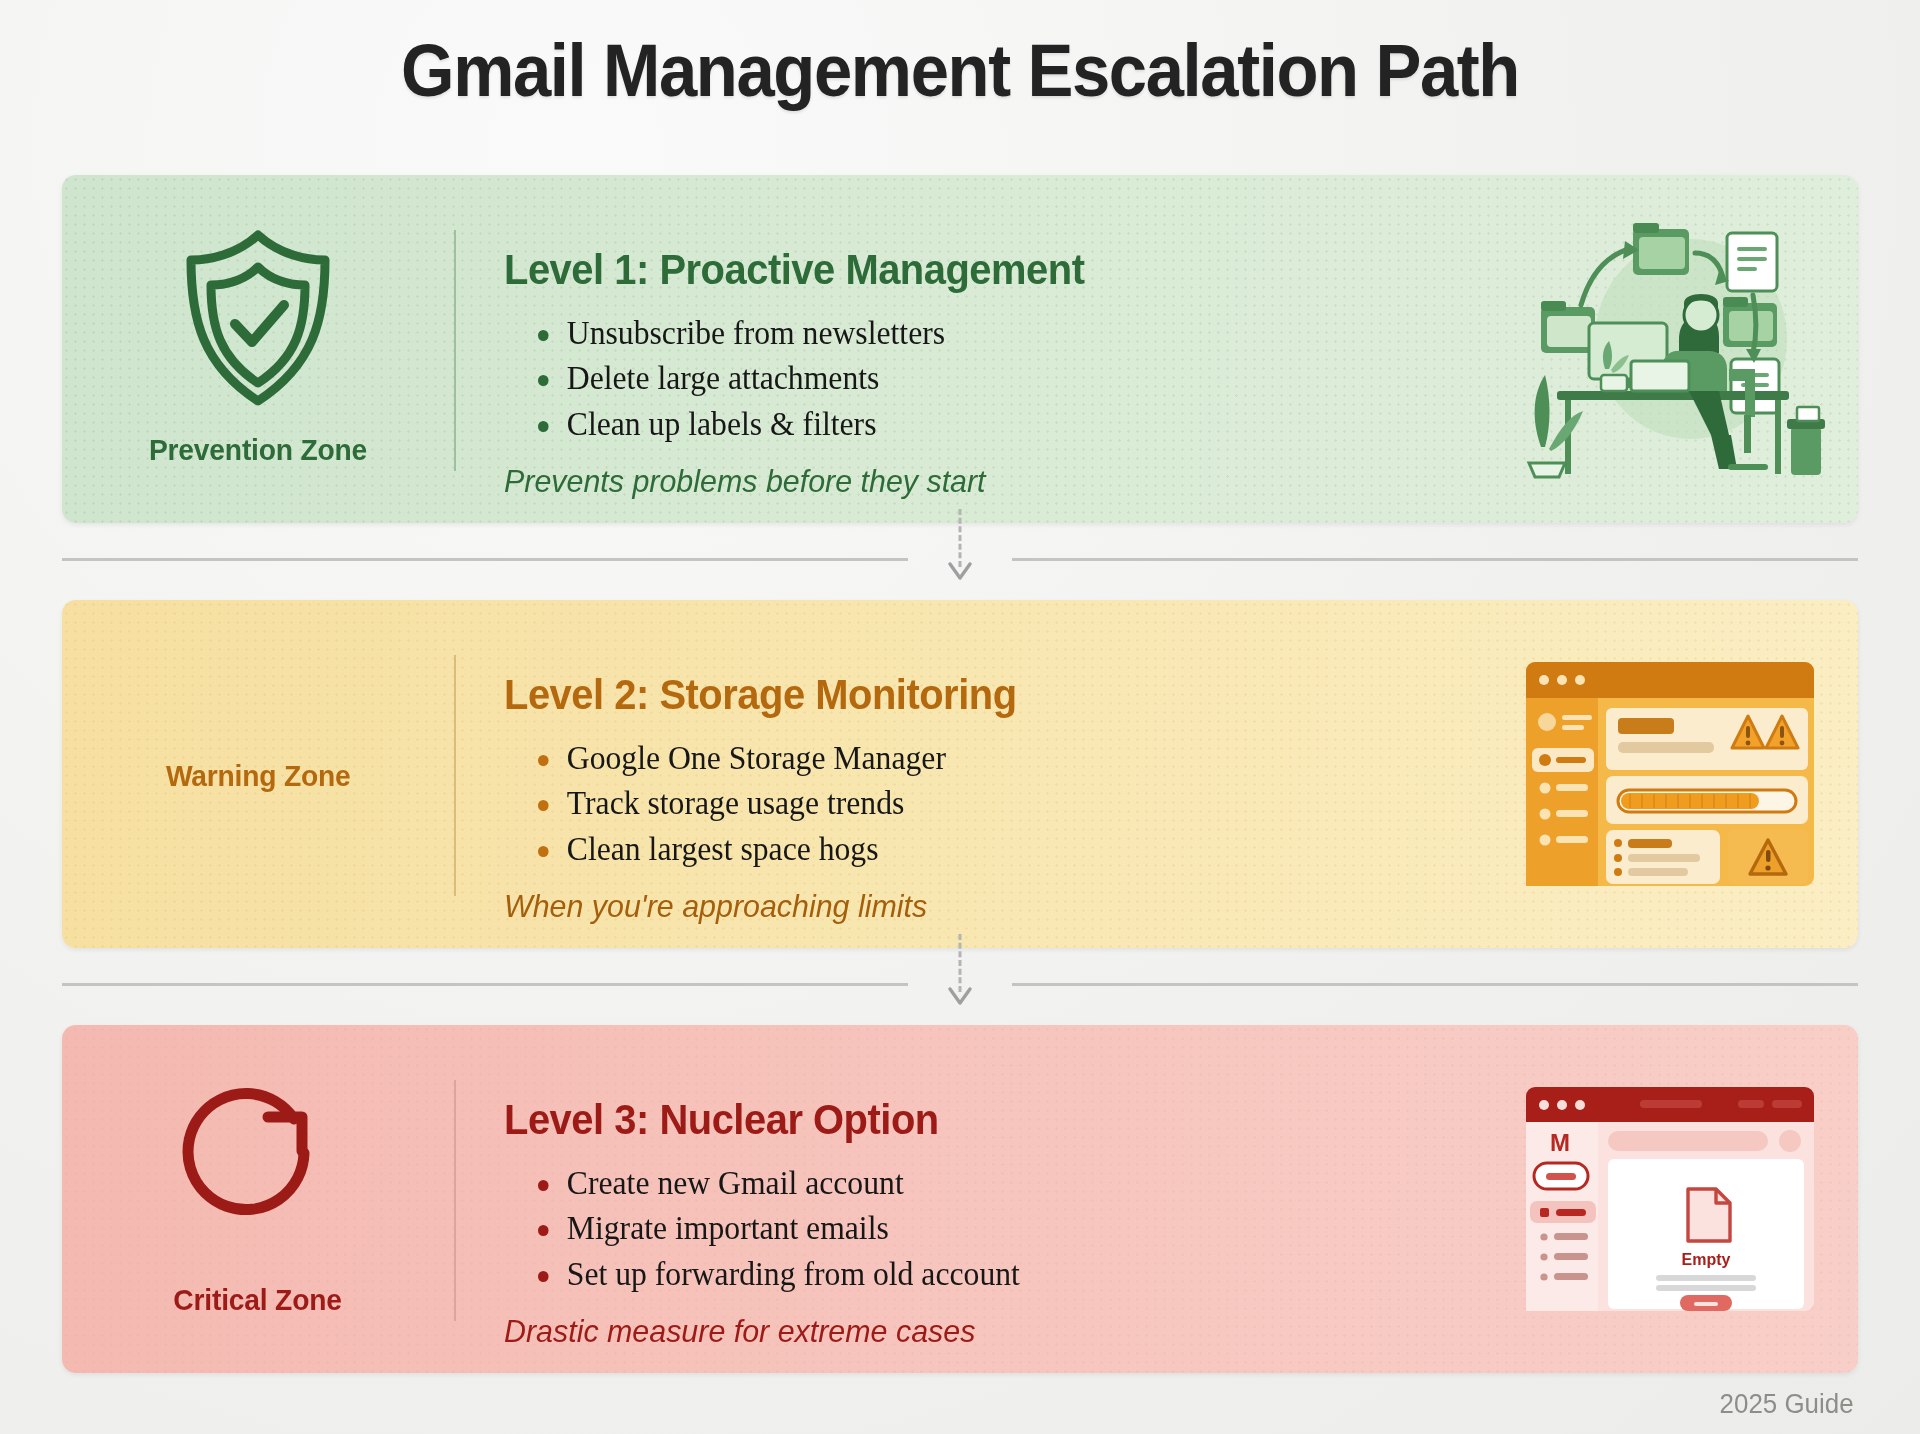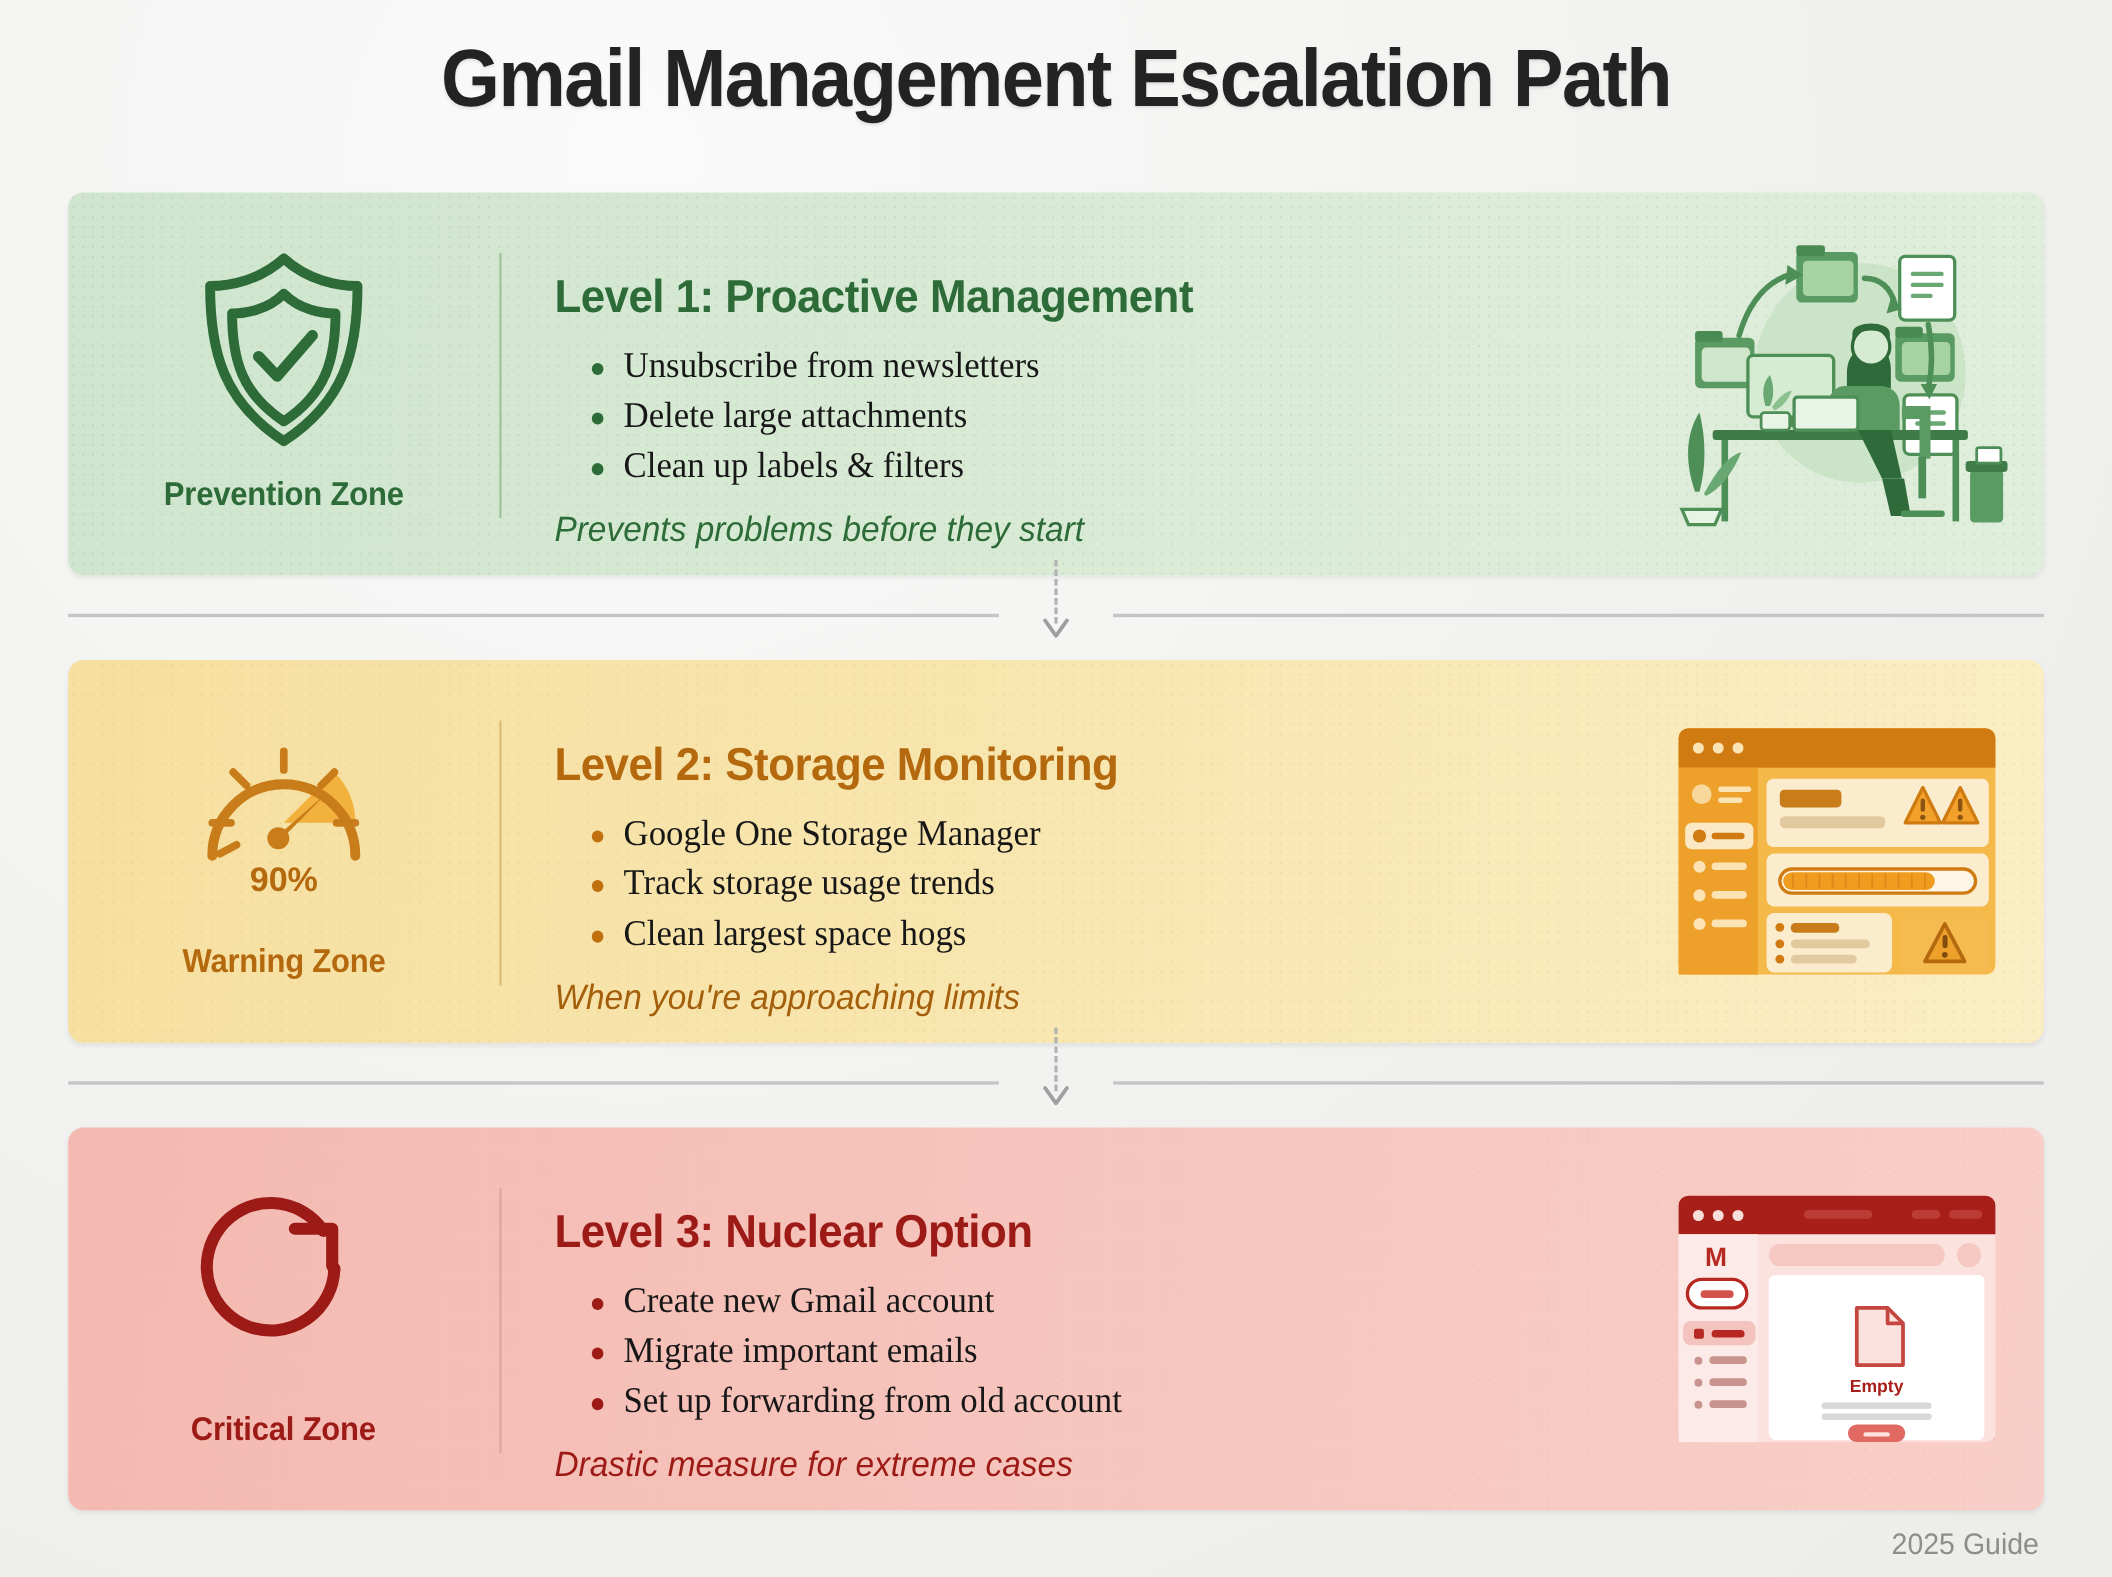--- a/index.html
+++ b/index.html
@@ -302,42 +302,20 @@
     <span class="chev">
       <svg viewBox="0 0 26 20" width="26" height="20" fill="none" stroke="#9f9f9f" stroke-width="3.4" stroke-linecap="round" stroke-linejoin="round">
         <path d="M3 3 L13 17 L23 3"></path>
       </svg>
     </span>
   </div>
 
   <section class="panel amber">
 
     <div class="zone">
-      <span class="zone-icon">
-        <svg viewBox="0 0 170 186" width="170" height="186">
-
-          <path d="M85 98 L150 98 A65 65 0 0 0 131 52 Z" fill="#f2ac33" opacity=".9"></path>
-
-          <path d="M20 128 A65 65 0 1 1 150 128" fill="none" stroke="#c87d1a" stroke-width="9" stroke-linecap="round"></path>
-
-          <g stroke="#c87d1a" stroke-width="7" stroke-linecap="round">
-            <line x1="85" y1="33" x2="85" y2="50"></line>
-            <line x1="39" y1="52" x2="51" y2="64"></line>
-            <line x1="131" y1="52" x2="119" y2="64"></line>
-            <line x1="20" y1="98" x2="37" y2="98"></line>
-            <line x1="150" y1="98" x2="133" y2="98"></line>
-            <line x1="27" y1="126" x2="42" y2="118"></line>
-          </g>
-
-          <path d="M78 118 L126 69 L86 104 Z" fill="#c87d1a"></path>
-          <circle cx="80" cy="112" r="10" fill="#c87d1a"></circle>
-
-          <text x="85" y="160" text-anchor="middle" font-family="Liberation Sans, sans-serif" font-size="31" font-weight="bold" fill="#b4690e">90%</text>
-        </svg>
-      </span>
       <div class="zone-label">Warning Zone</div>
     </div>
 
     <div class="vrule"></div>
 
     <div class="body">
       <div class="level-title">Level 2: Storage Monitoring</div>
       <ul class="bullets">
         <li>Google One Storage Manager</li>
         <li>Track storage usage trends</li>

